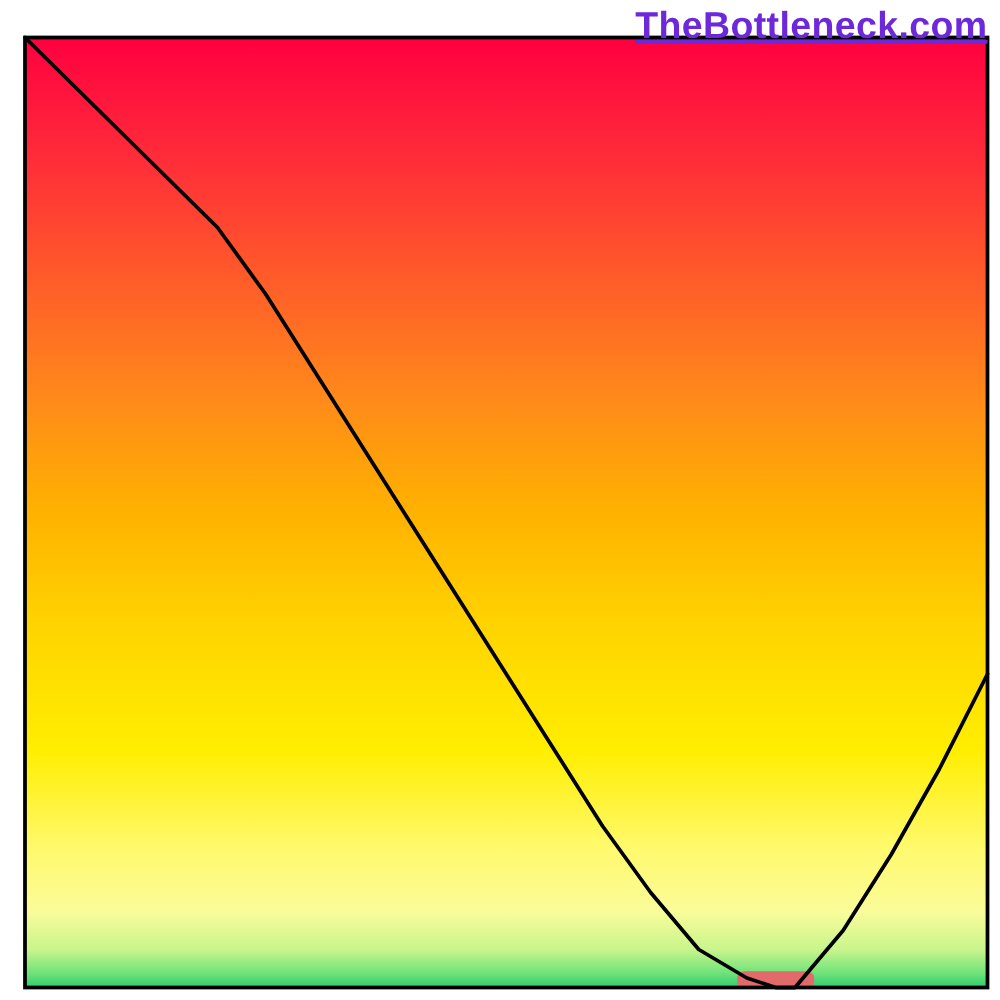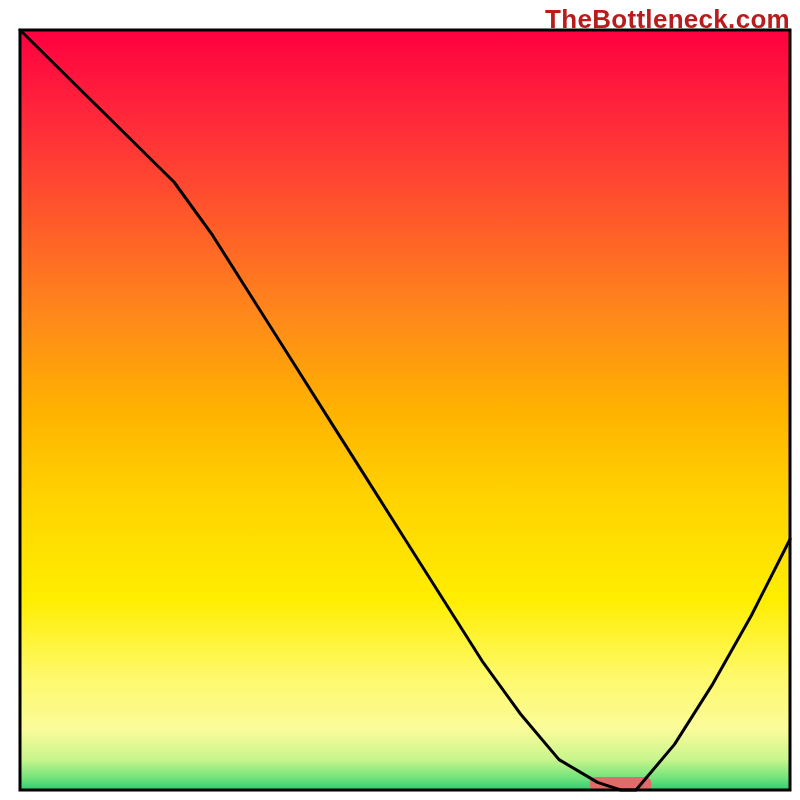--- a/index.html
+++ b/index.html
@@ -12,25 +12,26 @@
   }
   .chart-container {
     position: relative;
     width: 800px;
     height: 800px;
   }
   .watermark {
     position: absolute;
     top: 4px;
     right: 10px;
-    font-size: 26px;
+    font-size: 30px;
     font-weight: bold;
-    color: #b91c1c;
+    color: #6d28d9;
     letter-spacing: 0.3px;
     z-index: 10;
+    text-decoration: underline;
   }
   svg.plot {
     position: absolute;
     top: 0;
     left: 0;
   }
 </style>
 </head>
 <body>
 

